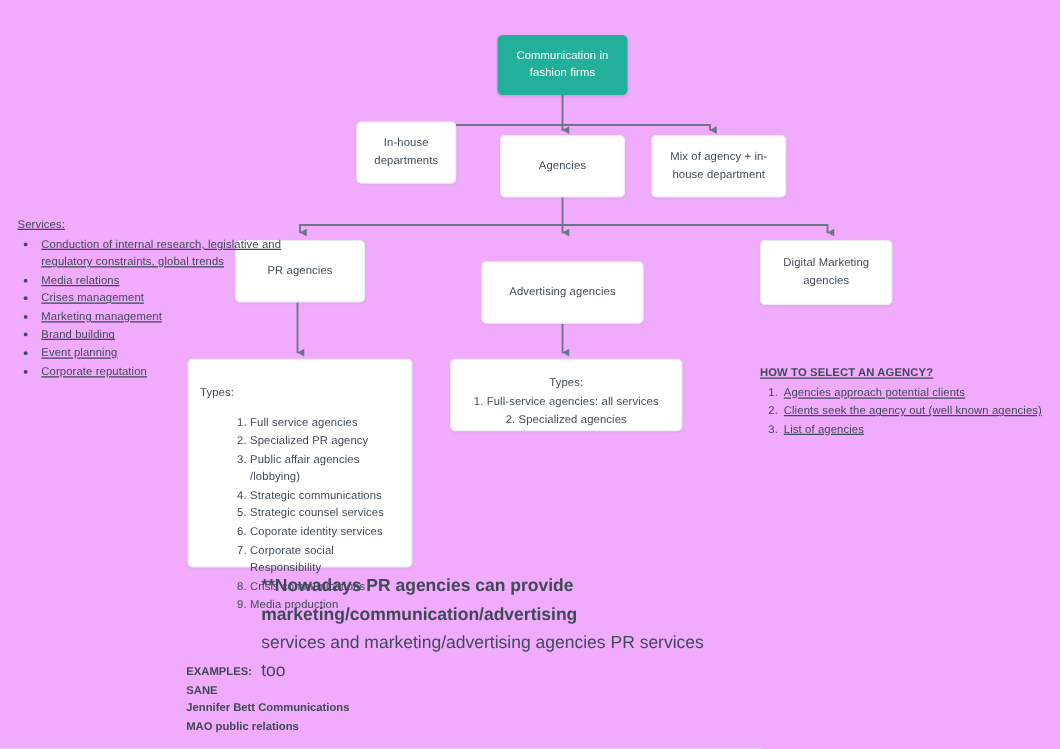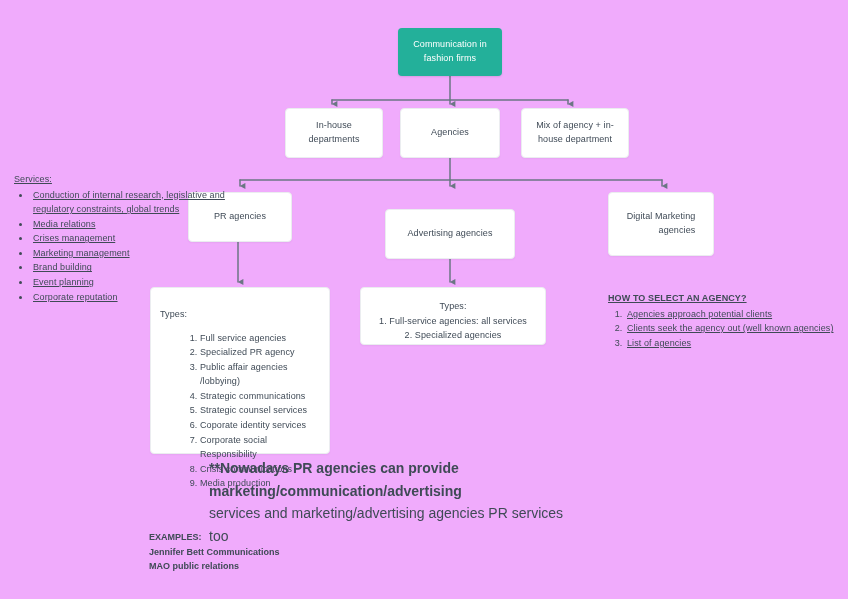--- a/index.html
+++ b/index.html
@@ -172,21 +172,21 @@
     <g fill="none" stroke="#6b7684" stroke-width="1.5" stroke-linecap="round">
       <path d="M450,244 L450,282" marker-end="url(#arrowDown)"></path>
     </g>
   </svg>
 
   <div class="node node-root" style="left:398px; top:28px; width:104px; height:48px;">
     <span style="white-space:pre-line;">Communication in
 fashion firms</span>
   </div>
 
-  <div class="node node-plain" style="left:285px; top:108px; width:98px; height:50px;">
+  <div class="node node-plain" style="left:285px; top:97px; width:80px; height:50px;">
     <span style="white-space:pre-line;">In-house
 departments</span>
   </div>
 
   <div class="node node-plain" style="left:400px; top:108px; width:100px; height:50px;">
     <span style="white-space:pre-line;">Agencies</span>
   </div>
 
   <div class="node node-plain" style="left:521px; top:108px; width:108px; height:50px;">
     <span style="white-space:pre-line;">Mix of agency + in-
@@ -194,21 +194,21 @@
   </div>
 
   <div class="node node-plain" style="left:188px; top:192px; width:104px; height:50px;">
     <span style="white-space:pre-line;">PR agencies</span>
   </div>
 
   <div class="node node-plain" style="left:385px; top:194px; width:130px; height:50px;margin-top:15px;">
     <span style="white-space:pre-line;">Advertising agencies</span>
   </div>
 
-  <div class="node node-plain" style="left:608px; top:192px; width:106px; height:64px;text-align:right;">
+  <div class="node node-plain" style="left:608px; top:192px; width:106px; height:52px;">
     <span style="white-space:pre-line;">Digital Marketing
 agencies</span>
   </div>
 
   <div class="textblock" style="left:14px; top:172px; width:232px;">
     <span class="head">Services:</span>
     <ul>
       <li>Conduction of internal research, legislative and regulatory constraints, global trends</li>
       <li>Media relations</li>
       <li>Crises management</li>
@@ -255,17 +255,18 @@
     </ol>
   </div>
 
   <div class="footnote" style="left:209px; top:457px; width:360px;">
     <div class="bold">**Nowadays PR agencies can provide marketing/communication/advertising</div>
     <div>services and marketing/advertising agencies PR services too</div>
   </div>
 
   <div class="examples" style="left:149px; top:530px; width:220px;font-weight:bold;">
     <div>EXAMPLES:</div>
+    <div>SANE</div>
     <div>Jennifer Bett Communications</div>
     <div>MAO public relations</div>
   </div>
 
 </div>
 
 </body></html>

